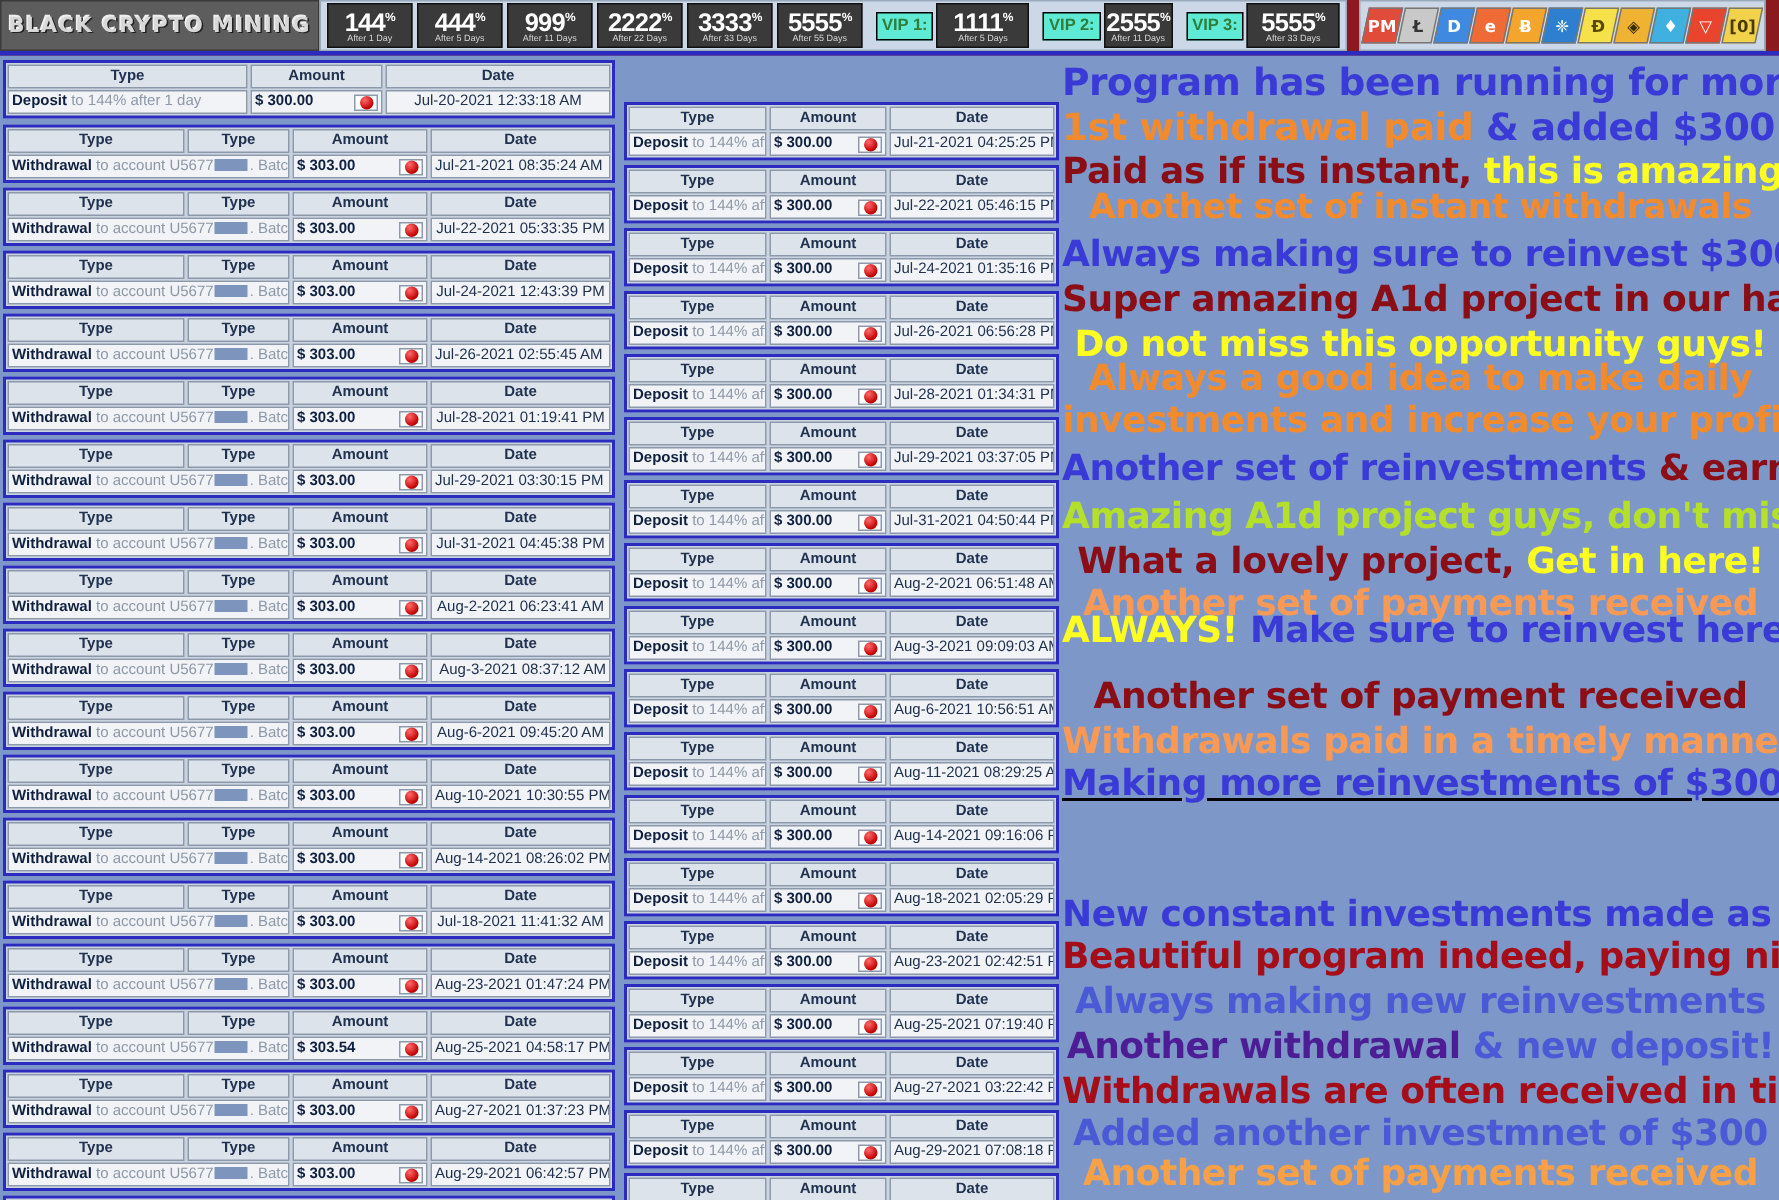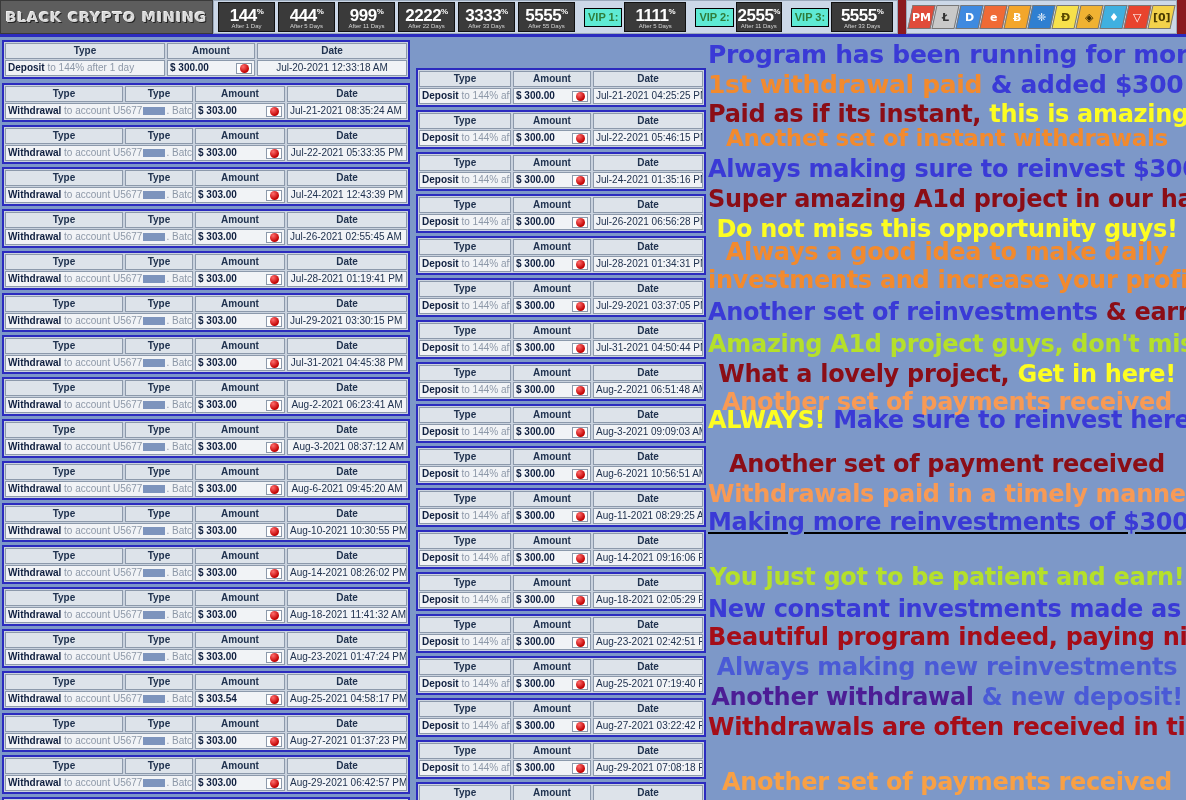--- a/index.html
+++ b/index.html
@@ -492,21 +492,21 @@
           <div class="rowline" style="margin-top:1px">
             <div class="td" style="flex:1"><b>Withdrawal</b> <span class="muted">to account U5677<span class="acctblock"></span>. Batch is 413039232</span></div>
             <div class="td w-amt">
               <div class="amtcell">
                 <b>$ 303.00</b>
                 <span class="pmdot">
                   <i></i>
                 </span>
               </div>
             </div>
-            <div class="td w-date" style="text-align:center">Aug-18-2021 11:41:32 AM</div>
+            <div class="td w-date" style="text-align:center">Jul-18-2021 11:41:32 AM</div>
           </div>
         </div>
         <div class="card">
           <div class="rowline">
             <div class="th w-type1">Type</div>
             <div class="th w-desc">Type</div>
             <div class="th w-amt">Amount</div>
             <div class="th w-date">Date</div>
           </div>
           <div class="rowline" style="margin-top:1px">
@@ -932,22 +932,22 @@
       <div class="msg" style="position: absolute; left: 0px; top: 200px; font-size: 24px;"><span style="color:#f28a2e">Always a good idea to make daily</span></div>
       <div class="msg" style="position: absolute; left: 0px; top: 228px; font-size: 24px;"><span style="color:#f28a2e">investments and increase your profits</span></div>
       <div class="msg" style="position: absolute; left: 0px; top: 260px; font-size: 24px;"><span style="color:#3a3ad6">Another set of reinvestments </span><span style="color:#8b0d16">&amp; earning</span></div>
       <div class="msg" style="position: absolute; left: 0px; top: 292px; font-size: 24px;"><span style="color:#b5e02a">Amazing A1d project guys, don't miss it</span></div>
       <div class="msg" style="position: absolute; left: 0px; top: 322px; font-size: 24px;"><span style="color:#8b0d16">What a lovely project, </span><span style="color:#fdfd22">Get in here!</span></div>
       <div class="msg" style="position: absolute; left: 0px; top: 350px; font-size: 24px;"><span style="color:#f89a55">Another set of payments received</span></div>
       <div class="msg" style="position: absolute; left: 0px; top: 368px; font-size: 24px;"><span style="color:#fdfd22">ALWAYS! </span><span style="color:#3a3ad6">Make sure to reinvest here</span></div>
       <div class="msg" style="position: absolute; left: 0px; top: 412px; font-size: 24px;"><span style="color:#8b0d16">Another set of payment received</span></div>
       <div class="msg" style="position: absolute; left: 0px; top: 442px; font-size: 24px;"><span style="color:#f89a55">Withdrawals paid in a timely manner</span></div>
       <div class="msg" style="position: absolute; left: 0px; top: 470px; font-size: 24px; text-decoration: underline;"><span style="color:#3a3ad6">Making more reinvestments of $300</span></div>
-      <div class="msg" style="position: absolute; left: 0px; top: 525px; font-size: 24px;"><span style="color:#b5e02a">You just got to be patient and earn!</span></div>
       <div class="msg" style="position: absolute; left: 0px; top: 557px; font-size: 24px;"><span style="color:#3a3ad6">New constant investments made as well</span></div>
       <div class="msg" style="position: absolute; left: 0px; top: 585px; font-size: 24px;"><span style="color:#a50d18">Beautiful program indeed, paying nice</span></div>
       <div class="msg" style="position: absolute; left: 0px; top: 615px; font-size: 24px;"><span style="color:#4a5ad6">Always making new reinvestments</span></div>
       <div class="msg" style="position: absolute; left: 0px; top: 645px; font-size: 24px;"><span style="color:#4c1d95">Another withdrawal </span><span style="color:#4a5ad6">&amp; new deposit!</span></div>
       <div class="msg" style="position: absolute; left: 0px; top: 675px; font-size: 24px;"><span style="color:#a50d18">Withdrawals are often received in time</span></div>
+      <div class="msg" style="position: absolute; left: 0px; top: 703px; font-size: 24px;"><span style="color:#4a5ad6">Added another investmnet of $300</span></div>
       <div class="msg" style="position: absolute; left: 0px; top: 730px; font-size: 24px;"><span style="color:#f8a045">Another set of payments received</span></div>
     </div>
 
 </div>
 
 </body></html>

